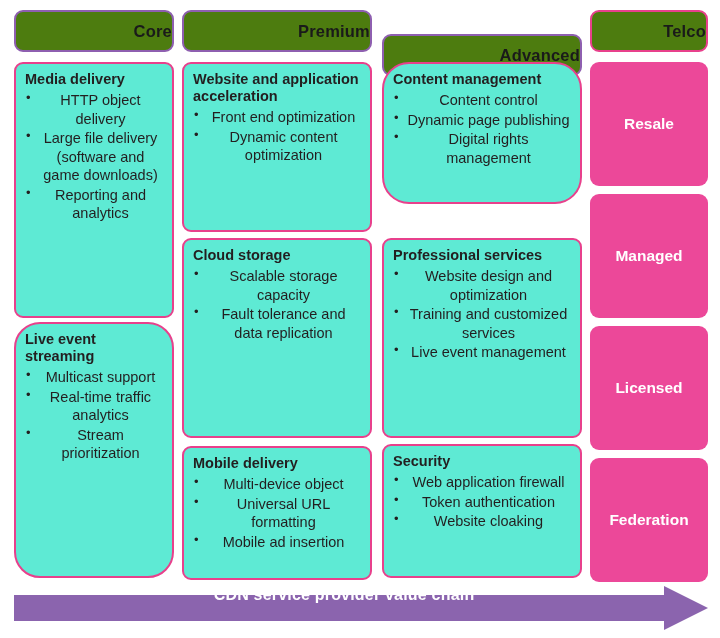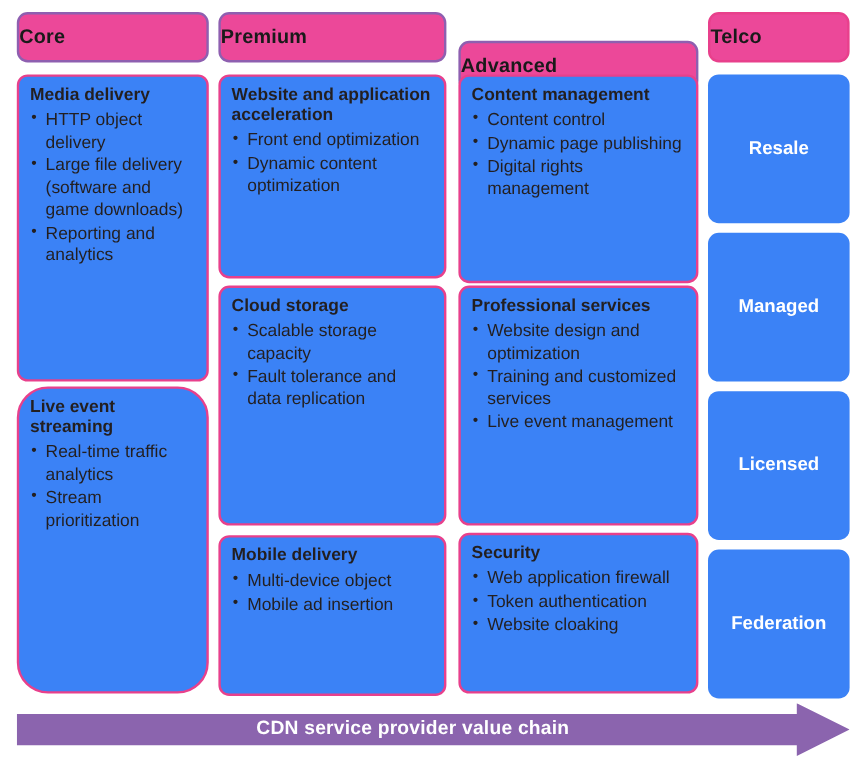--- a/index.html
+++ b/index.html
@@ -20,59 +20,60 @@
     width: 720px;
     height: 638px;
   }
 
   
   .hdr {
     position: absolute;
     height: 42px;
     top: 10px;
     border-radius: 9px;
-    background: #ec4899;
+    background: #4d7c0f;
     border: 2.5px solid #8e5fb0;
     box-sizing: border-box;
     display: flex;
     align-items: center;
-    justify-content: flex-start;
+    justify-content: flex-end;
   }
   .hdr-label {
     font-size: 16.5px;
     font-weight: bold;
     color: #1a1a1a;
     letter-spacing: 0.2px;
   }
   .hdr.core     { left: 14px;  width: 160px; }
   .hdr.premium  { left: 182px; width: 190px; }
   .hdr.advanced { left: 382px; width: 200px; margin-top: 24px; }
   .hdr.telco    { left: 590px; width: 118px; border-color: #e8408c; }
 
   
   .card {
     position: absolute;
     box-sizing: border-box;
-    background: #3b82f6;
+    background: #5eead4;
     border: 2.5px solid #e8408c;
     border-radius: 9px;
     padding: 7px 9px 6px 9px;
     overflow: hidden;
   }
   .card-title {
     font-size: 14.5px;
     font-weight: bold;
     color: #231f20;
     line-height: 1.18;
     margin-bottom: 3px;
   }
   .card ul {
     margin: 0;
     padding: 0;
     list-style: none;
+    text-align: center;
   }
   .card li {
     position: relative;
     font-size: 14.5px;
     line-height: 1.28;
     color: #231f20;
     padding-left: 13px;
     margin-bottom: 1px;
   }
   .card li::before {
@@ -88,32 +89,32 @@
   .c1 { left: 14px; width: 160px; }
   .c1.b1 { top: 62px;  height: 256px; }
   .c1.b2 { top: 322px; height: 256px; border-radius: 26px; }
   
   .c2 { left: 182px; width: 190px; }
   .c2.b1 { top: 62px;  height: 170px; }
   .c2.b2 { top: 238px; height: 200px; }
   .c2.b3 { top: 446px; height: 134px; }
   
   .c3 { left: 382px; width: 200px; }
-  .c3.b1 { top: 62px;  height: 174px; }
+  .c3.b1 { top: 62px;  height: 142px; border-radius: 27px; }
   .c3.b2 { top: 238px; height: 200px; }
   .c3.b3 { top: 444px; height: 134px; }
 
   
   .tile {
     position: absolute;
     left: 590px;
     width: 118px;
     height: 124px;
     box-sizing: border-box;
-    background: #3b82f6;
+    background: #ec4899;
     border-radius: 9px;
     display: flex;
     align-items: center;
     justify-content: center;
   }
   .tile-label {
     font-size: 15.5px;
     font-weight: bold;
     color: #ffffff;
   }
@@ -131,21 +132,21 @@
     height: 44px;
   }
   .arrow-svg { display: block; }
   .arrow-label {
     position: absolute;
     left: 0;
     top: 0;
     width: 660px;
     height: 44px;
     display: flex;
-    align-items: center;
+    align-items: flex-start;
     justify-content: center;
     font-size: 16px;
     font-weight: bold;
     color: #ffffff;
     letter-spacing: 0.2px;
     pointer-events: none;
   }
 </style>
 </head>
 <body>
@@ -169,20 +170,21 @@
     <div class="card-title">Media delivery</div>
     <ul>
       <li>HTTP object delivery</li>
       <li>Large file delivery (software and game downloads)</li>
       <li>Reporting and analytics</li>
     </ul>
   </div>
   <div class="card c1 b2">
     <div class="card-title">Live event streaming</div>
     <ul>
+      <li>Multicast support</li>
       <li>Real-time traffic analytics</li>
       <li>Stream prioritization</li>
     </ul>
   </div>
 
   <div class="card c2 b1">
     <div class="card-title">Website and application acceleration</div>
     <ul>
       <li>Front end optimization</li>
       <li>Dynamic content optimization</li>
@@ -192,20 +194,21 @@
     <div class="card-title">Cloud storage</div>
     <ul>
       <li>Scalable storage capacity</li>
       <li>Fault tolerance and data replication</li>
     </ul>
   </div>
   <div class="card c2 b3">
     <div class="card-title">Mobile delivery</div>
     <ul>
       <li>Multi-device object</li>
+      <li>Universal URL formatting</li>
       <li>Mobile ad insertion</li>
     </ul>
   </div>
 
   <div class="card c3 b1">
     <div class="card-title">Content management</div>
     <ul>
       <li>Content control</li>
       <li>Dynamic page publishing</li>
       <li>Digital rights management</li>

